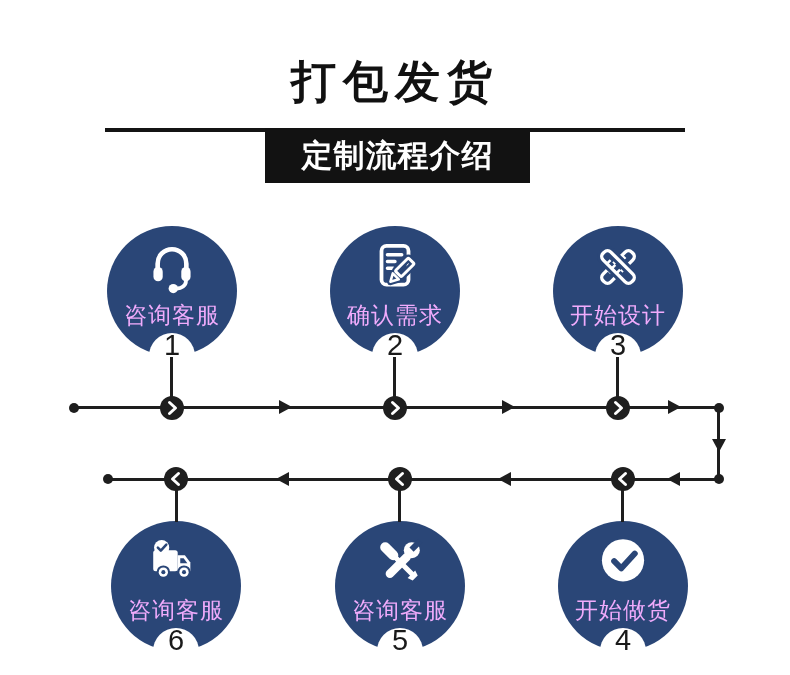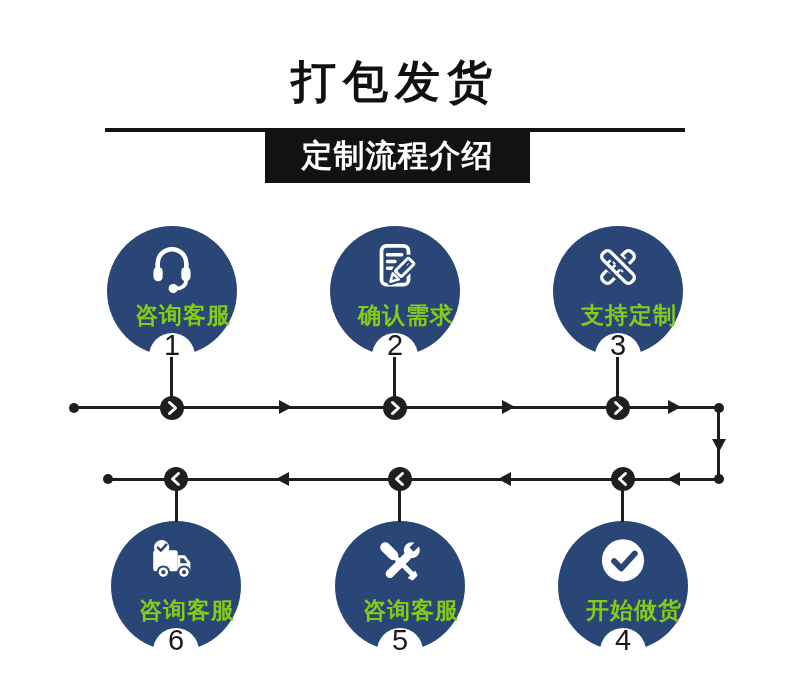--- a/index.html
+++ b/index.html
@@ -22,22 +22,22 @@
     position:absolute;left:265px;top:128px;width:265px;height:55px;background:#121212;
     color:#ffffff;font-size:31px;font-weight:700;letter-spacing:1px;
     text-align:center;line-height:55px;
   }
   
   .step{position:absolute;width:130px;height:130px;border-radius:50%;background:var(--navy);}
   .s1{left:107px;top:226px;} .s2{left:330px;top:226px;} .s3{left:553px;top:226px;}
   .s4{left:558px;top:521px;} .s5{left:335px;top:521px;} .s6{left:111px;top:521px;}
   .icon{position:absolute;top:14px;left:50%;transform:translateX(-50%);width:54px;height:54px;}
   .label{
-    position:absolute;top:74px;left:11px;width:100%;text-align:center;
-    color:#84cc16;font-size:23px;font-weight:700;letter-spacing:1px;
+    position:absolute;top:74px;left:0;width:100%;text-align:center;
+    color:#f0abfc;font-size:23px;font-weight:400;letter-spacing:1px;
   }
   .notch{
     position:absolute;left:calc(50% - 23px);bottom:-23px;width:46px;height:46px;
     border-radius:50%;background:#ffffff;z-index:1;
   }
   .num{
     position:absolute;left:0;bottom:-4px;width:100%;text-align:center;
     font-size:29px;line-height:30px;color:#1a1a1a;z-index:3;
   }
   
@@ -157,21 +157,21 @@
       <g transform="rotate(45 32 32)">
         <rect x="25.5" y="8" width="13" height="48" rx="5.5" fill="none" stroke="#fff" stroke-width="4"></rect>
         <path d="M25.5 19h6M25.5 27h6M25.5 35h6M25.5 43h6" stroke="#fff" stroke-width="3"></path>
       </g>
       <g transform="rotate(-45 32 32)">
         <rect x="25.5" y="8" width="13" height="48" rx="5.5" fill="none" style="stroke:var(--navy)" stroke-width="11"></rect>
         <rect x="25.5" y="8" width="13" height="48" rx="5.5" fill="none" stroke="#fff" stroke-width="4"></rect>
         <path d="M25.5 20h6M25.5 28h6M25.5 36h6" stroke="#fff" stroke-width="3"></path>
       </g>
     </svg>
-    <div class="label">支持定制</div>
+    <div class="label">开始设计</div>
     <div class="notch"></div>
     <div class="num">3</div>
   </div>
 
   <div class="step s4">
     <svg class="icon" viewBox="0 0 64 64">
       <circle cx="32" cy="30" r="25" fill="#fff"></circle>
       <path d="M21.5 31l8.5 8.5L46 22" fill="none" style="stroke:var(--navy)" stroke-width="7" stroke-linecap="round" stroke-linejoin="round"></path>
     </svg>
     <div class="label">开始做货</div>

